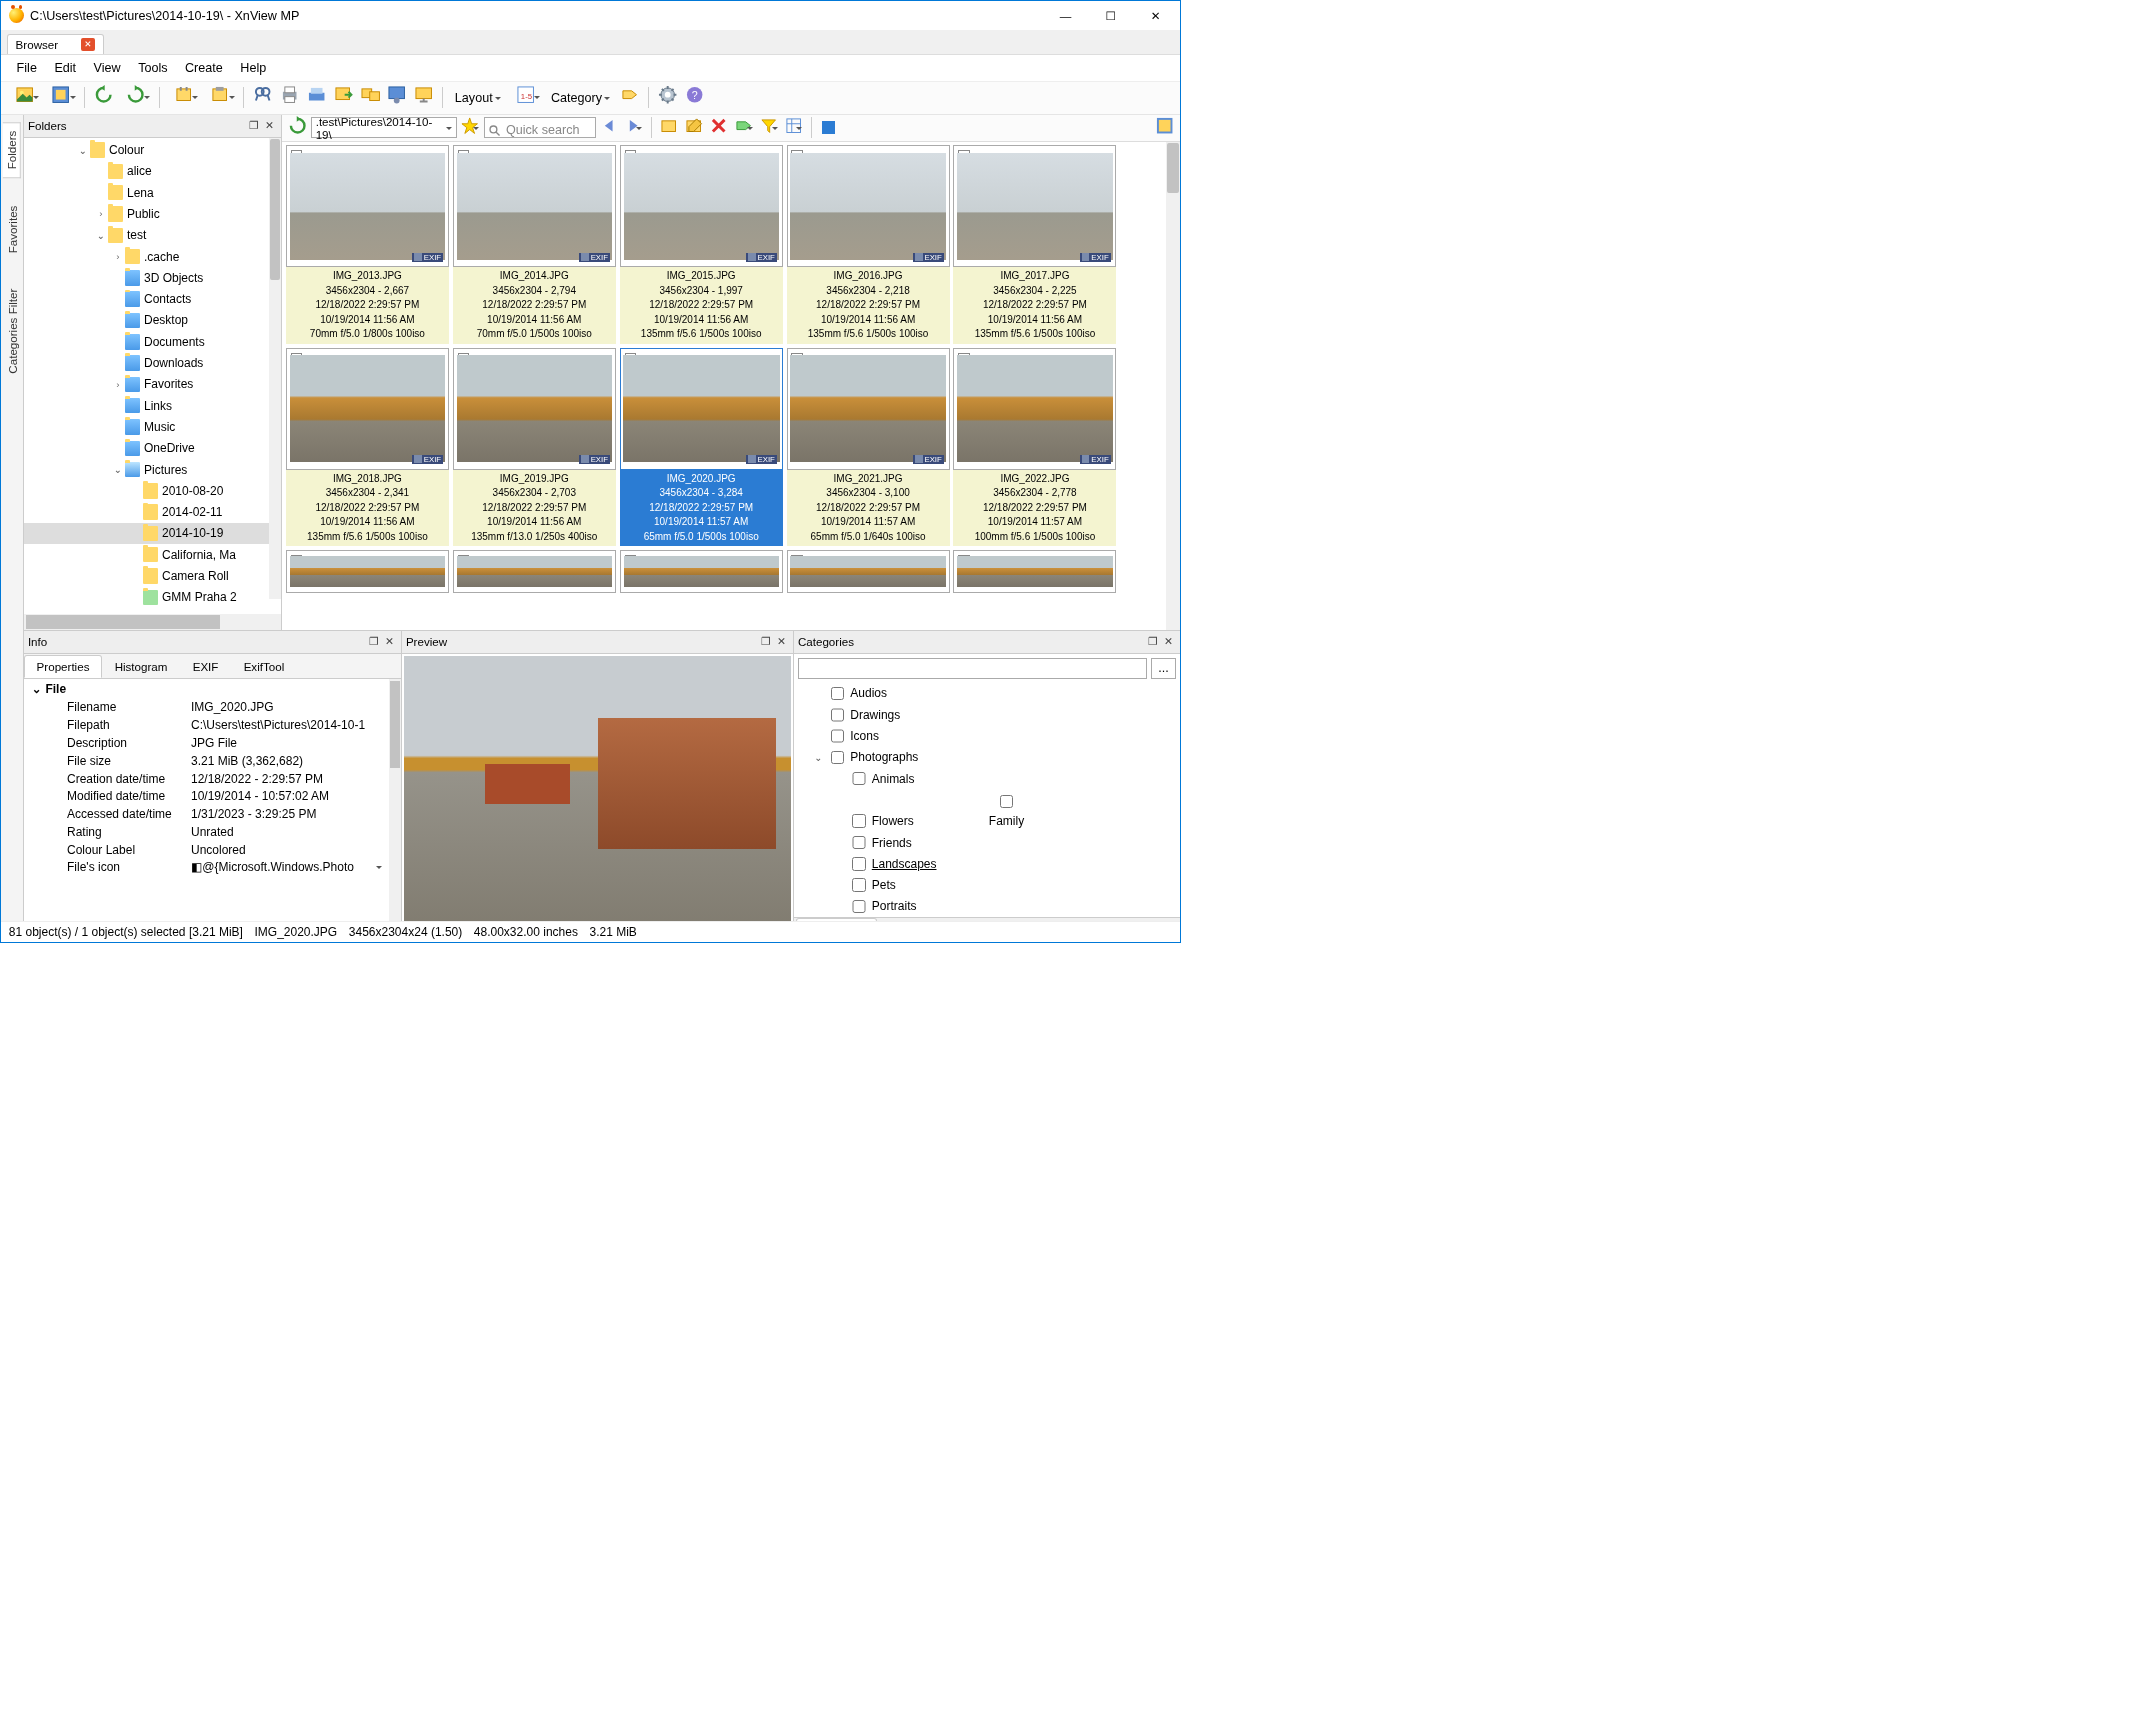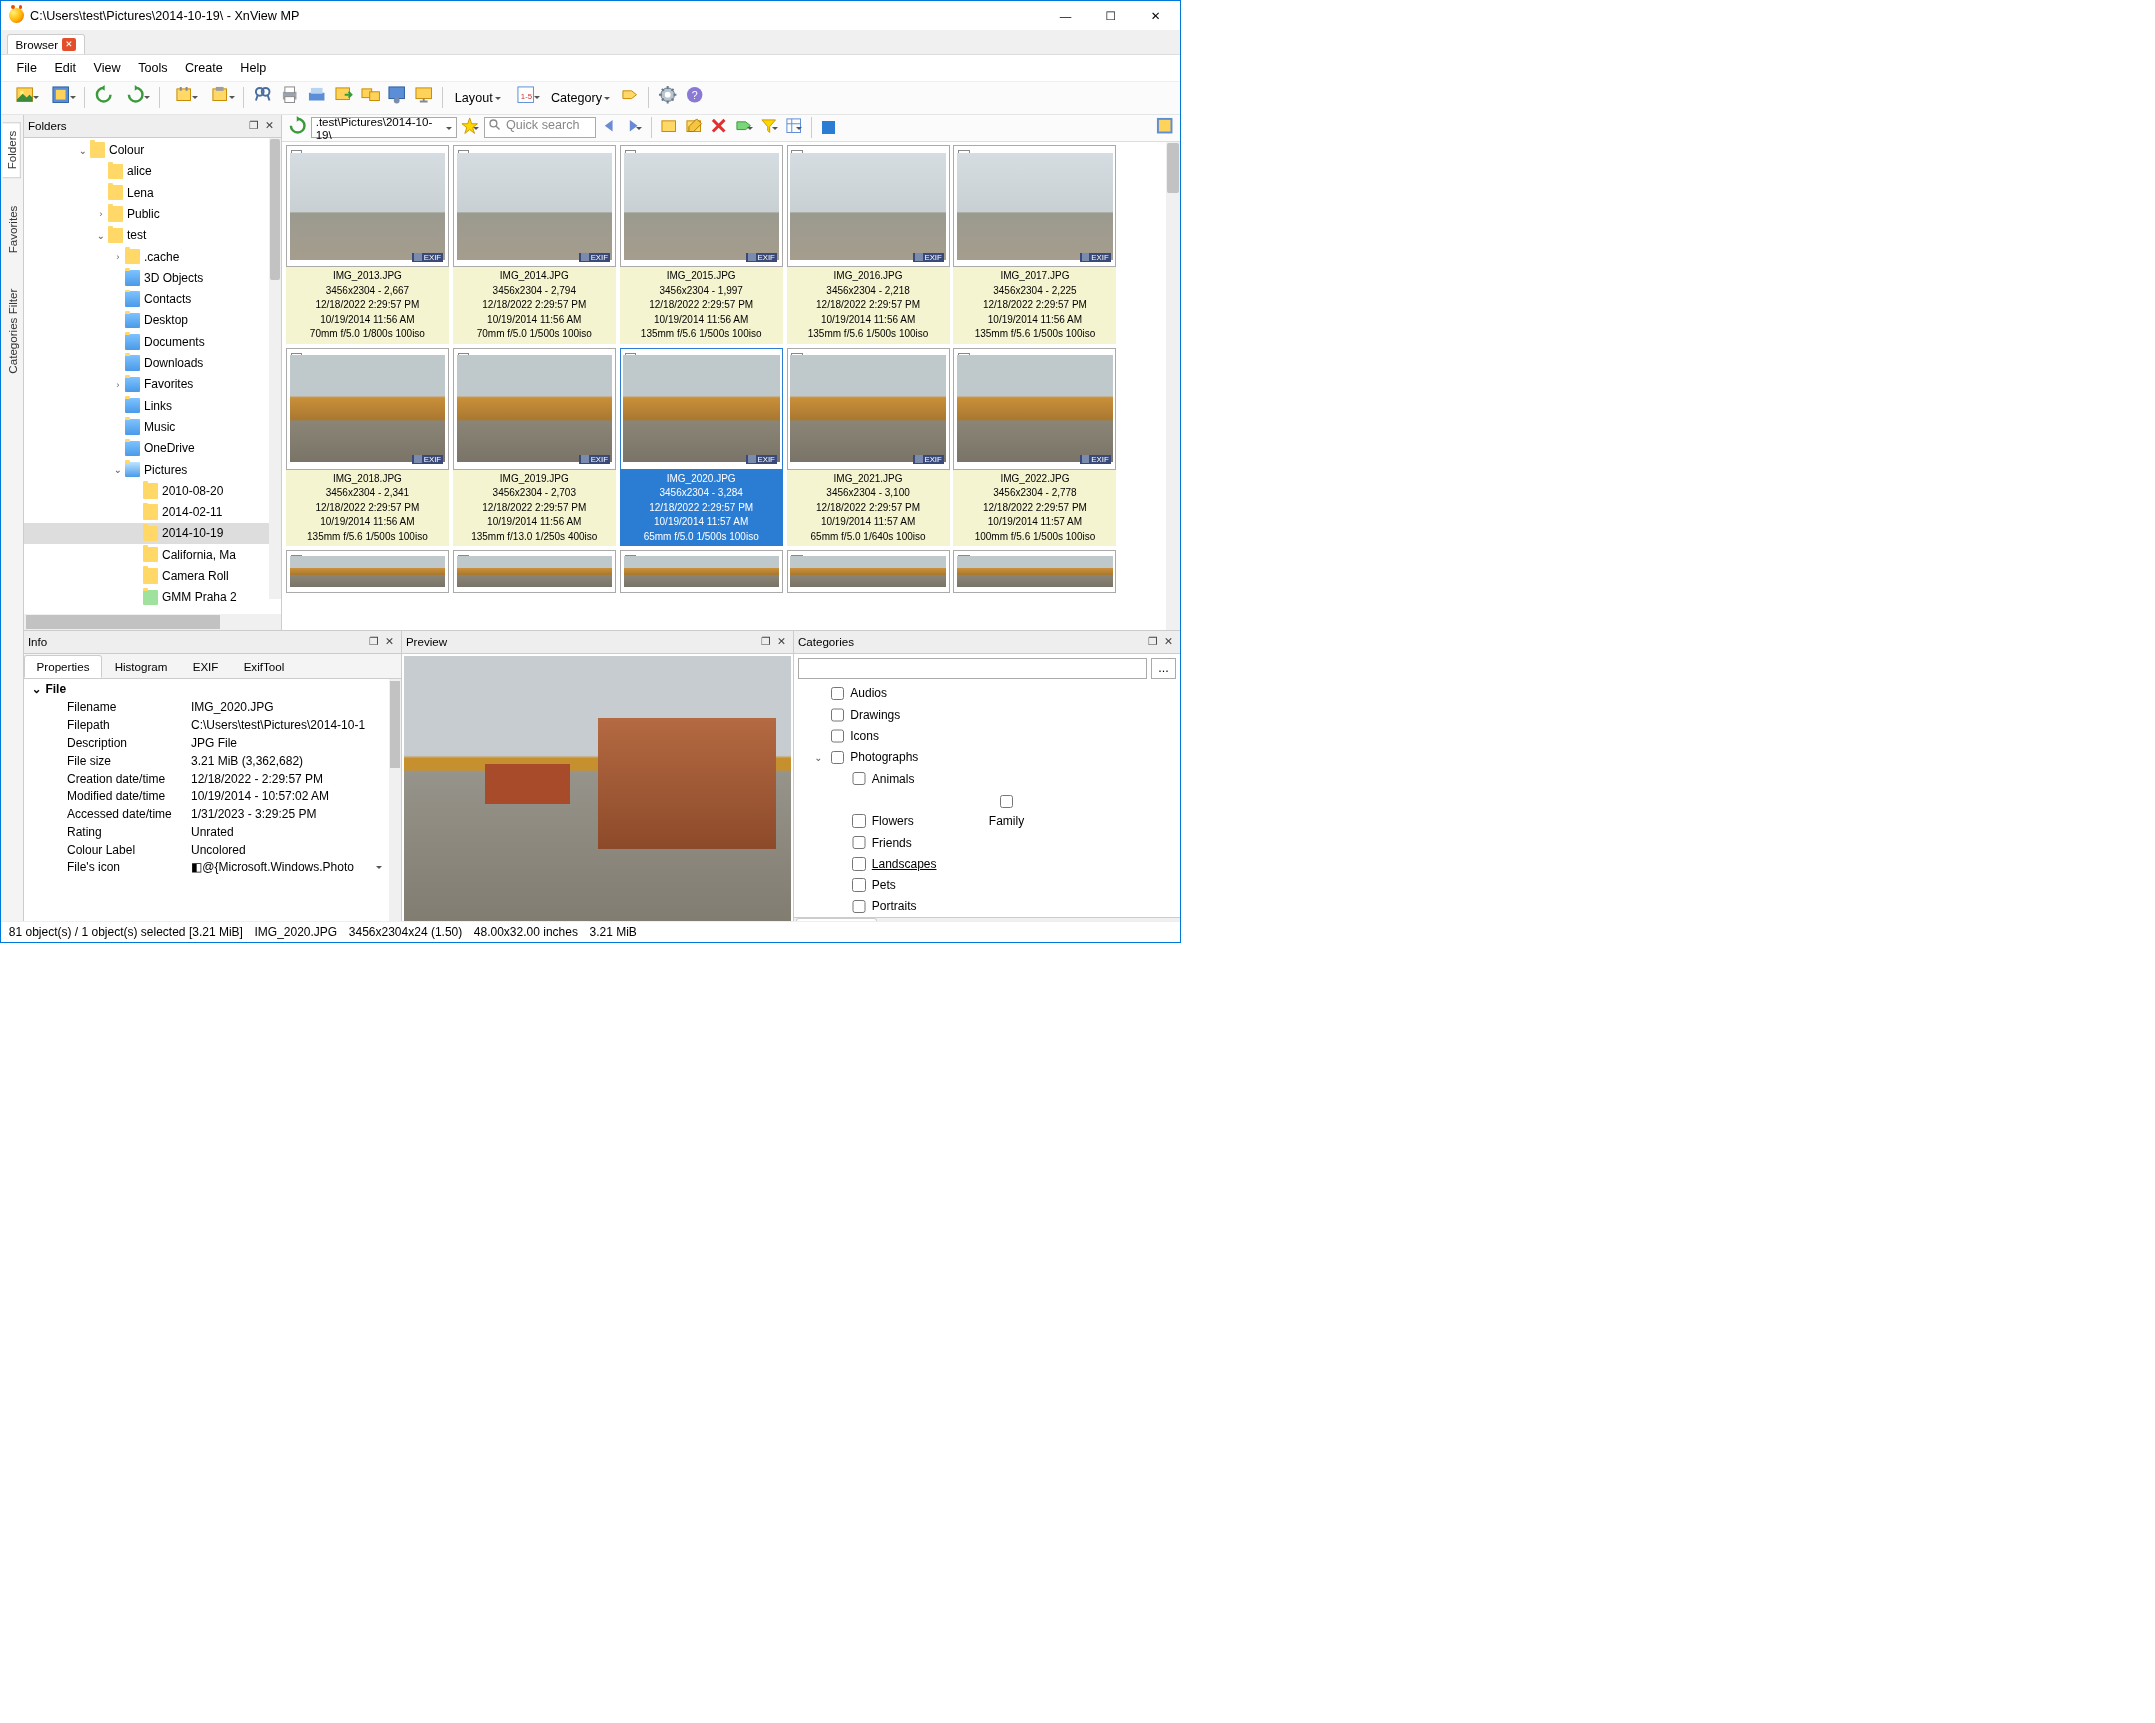--- a/index.html
+++ b/index.html
@@ -6,21 +6,21 @@
 *{box-sizing:border-box}
 .window{border:1.9px solid #0078d7;width:1181px;height:943px;display:flex;flex-direction:column;background:#fff}
 .titlebar{display:flex;align-items:center;height:29px;padding:0 1.9px 0 7.8px;background:#fff}
 .titlebar .icon{width:15.5px;height:15.5px;margin-right:5.8px;background:radial-gradient(circle at 30% 30%,#fff176 0%,#ffb300 55%,#e65100 100%);border-radius:50%;position:relative}
 .titlebar .icon:before{content:"";position:absolute;top:-2.9px;left:1.9px;width:3.9px;height:3.9px;border-radius:50%;background:#e65100}
 .titlebar .icon:after{content:"";position:absolute;top:-2.9px;right:1.9px;width:3.9px;height:3.9px;border-radius:50%;background:#e65100}
 .titlebar .title{flex:1}
 .titlebar .btn{width:45px;height:29px;display:flex;align-items:center;justify-content:center;font-size:11.6px}
 
 .tabstrip{height:25px;background:#f0f0f0;border-bottom:1px solid #ddd;display:flex;align-items:flex-end;padding-left:5.8px}
-.doc-tab{background:#fff;border:1px solid #ccc;border-bottom:none;border-radius:2.9px 2.9px 0 0;padding:2.9px 7.8px;display:flex;align-items:center;gap:4px;font-size:11.6px}
+.doc-tab{background:#fff;border:1px solid #ccc;border-bottom:none;border-radius:2.9px 2.9px 0 0;padding:2.9px 7.8px;display:flex;align-items:center;gap:23px;font-size:11.6px}
 .doc-tab .x{background:#e34f2b;color:#fff;font-size:8.7px;width:13.6px;height:13.6px;display:flex;align-items:center;justify-content:center;border-radius:1.9px}
 
 .menubar{display:flex;gap:1.9px;padding:3.9px 7.8px;border-bottom:1px solid #eee}
 .menubar span{padding:1.9px 7.8px}
 
 .toolbar{display:flex;align-items:center;gap:1.9px;padding:1.9px 5.8px;background:#fbfbfb;border-bottom:1px solid #e5e5e5;flex-wrap:nowrap;height:33px}
 .tb{width:25px;height:25px;display:flex;align-items:flex-start;justify-content:center;border-radius:1.9px;position:relative}
 .tb svg{width:19.4px;height:19.4px}
 .tb.wdd{width:35px}
 .tb.wdd:after{content:"";position:absolute;right:2.9px;top:10.7px;border:3.9px solid transparent;border-top-color:#555}
@@ -48,21 +48,21 @@
 .fic.blue{background:linear-gradient(#7ec3ff,#4a9ae8)}
 .fic.pic{background:linear-gradient(#bde5ff,#4a9ae8)}
 .fic.gr{background:#9ee29e}
 .tree-scroll{position:absolute;top:0;right:0;width:11.6px;bottom:15.5px;background:#f0f0f0}
 .tree-scroll .th{position:absolute;left:1px;right:1px;top:1.9px;height:141px;background:#c2c2c2;border-radius:1.9px}
 
 .locbar{height:27px;display:flex;align-items:center;gap:1.9px;padding:0 3.9px;background:#fbfbfb;border-bottom:1px solid #ddd}
 .locbar .tb{width:23px;height:23px}
 .path-in{flex:0 0 146px;height:21.3px;border:1px solid #aaa;padding:0 3.9px;font-size:11.6px;display:flex;align-items:center;background:#fff;min-width:58px}
 .path-in:after{content:"";margin-left:auto;border:3.9px solid transparent;border-top-color:#555;margin-top:3.9px}
-.search-in{flex:0 0 112px;display:flex;align-items:flex-start;height:21.3px;border:1px solid #aaa;background:#fff;padding:0 3.9px;color:#888;gap:3.9px;min-width:49px}
+.search-in{flex:0 0 112px;display:flex;align-items:flex-end;height:21.3px;border:1px solid #aaa;background:#fff;padding:0 3.9px;color:#888;gap:3.9px;min-width:49px}
 .colorbox{width:13.6px;height:13.6px;background:#2b7cd3;margin:0 3.9px}
 
 .thumbs{flex:1;overflow:auto;background:#fff;padding:3.9px;position:relative}
 .thumb-scroll{position:absolute;top:0;right:0;bottom:0;width:13.6px;background:#f0f0f0}
 .thumb-scroll .th{position:absolute;left:1px;right:1px;top:1.9px;height:50px;background:#c2c2c2;border-radius:1.9px}
 .grid{display:grid;grid-template-columns:repeat(5,163px);gap:3.9px;padding-right:13.6px}
 .card{display:flex;flex-direction:column;width:163px}
 .imgbox{height:122px;border:1px solid #aaa;background:#fff;padding:2.9px;position:relative;display:flex;align-items:center;justify-content:center}
 .card.sel .imgbox{border:1.9px solid #2b7cd3;padding:1.9px}
 .imgbox .chk{position:absolute;top:3.9px;left:3.9px;width:11.6px;height:11.6px;background:#fff;border:1px solid #888}

